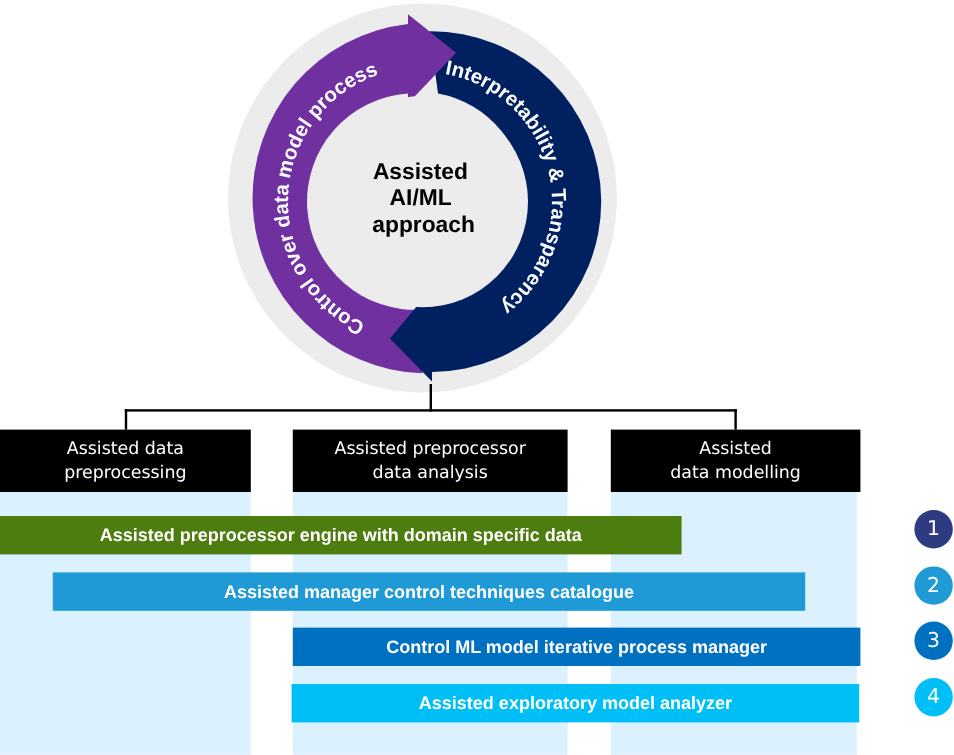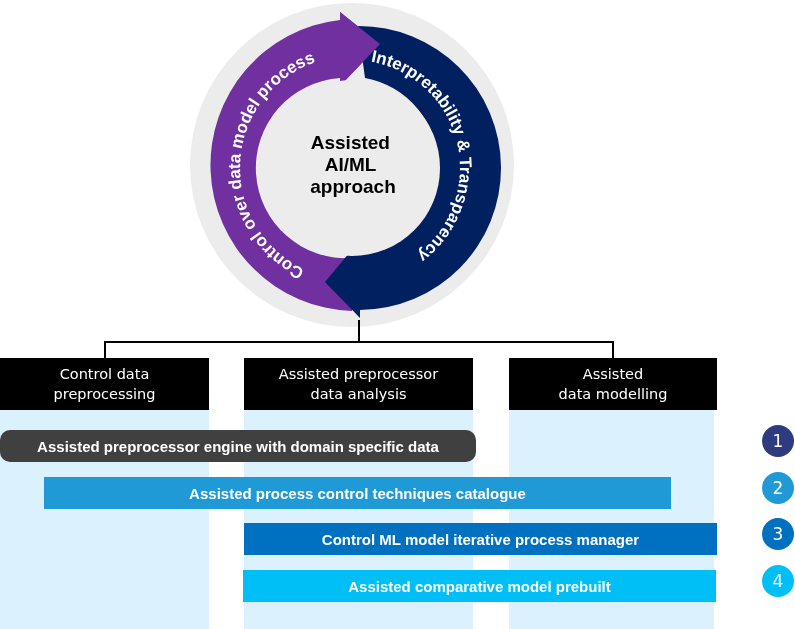--- a/index.html
+++ b/index.html
@@ -49,28 +49,28 @@
 
 <div class="connector" style="left:358px;top:320px;width:2px;height:23px;"></div>
 <div class="connector" style="left:104px;top:341px;width:510px;height:2px;"></div>
 <div class="connector" style="left:104px;top:341px;width:2px;height:17px;"></div>
 <div class="connector" style="left:612px;top:341px;width:2px;height:17px;"></div>
 
 <div class="col-bg" style="left:0;width:209px;"></div>
 <div class="col-bg" style="left:244px;width:229px;"></div>
 <div class="col-bg" style="left:509px;width:205px;"></div>
 
-<div class="col-head" style="left:0;width:209px;">Control data
+<div class="col-head" style="left:0;width:209px;">Assisted data
 preprocessing</div>
 <div class="col-head" style="left:244px;width:229px;">Assisted preprocessor
 data analysis</div>
 <div class="col-head" style="left:509px;width:208px;">Assisted
 data modelling</div>
 
-<div class="bar" id="bar0" style="left: 0px; top: 430px; width: 476px; background: #404040; border-radius: 10px;">Assisted preprocessor engine with domain specific data</div>
-<div class="bar" id="bar1" style="left: 44px; top: 477px; width: 627px; background: rgb(31, 154, 214);">Assisted process control techniques catalogue</div>
+<div class="bar" id="bar0" style="left: 0px; top: 430px; width: 568px; background: #4d7c0f;">Assisted preprocessor engine with domain specific data</div>
+<div class="bar" id="bar1" style="left: 44px; top: 477px; width: 627px; background: rgb(31, 154, 214);">Assisted manager control techniques catalogue</div>
 <div class="bar" id="bar2" style="left: 244px; top: 523px; width: 473px; background: rgb(0, 112, 192);">Control ML model iterative process manager</div>
-<div class="bar" id="bar3" style="left: 243px; top: 570px; width: 473px; background: rgb(0, 191, 246);">Assisted comparative model prebuilt</div>
+<div class="bar" id="bar3" style="left: 243px; top: 570px; width: 473px; background: rgb(0, 191, 246);">Assisted exploratory model analyzer</div>
 
 <div class="badge" id="badge0" style="top: 425px; background: rgb(46, 59, 128);">1</div>
 <div class="badge" id="badge1" style="top: 472px; background: rgb(31, 154, 214);">2</div>
 <div class="badge" id="badge2" style="top: 518px; background: rgb(0, 112, 192);">3</div>
 <div class="badge" id="badge3" style="top: 565px; background: rgb(0, 191, 246);">4</div>
 
 </body></html>

